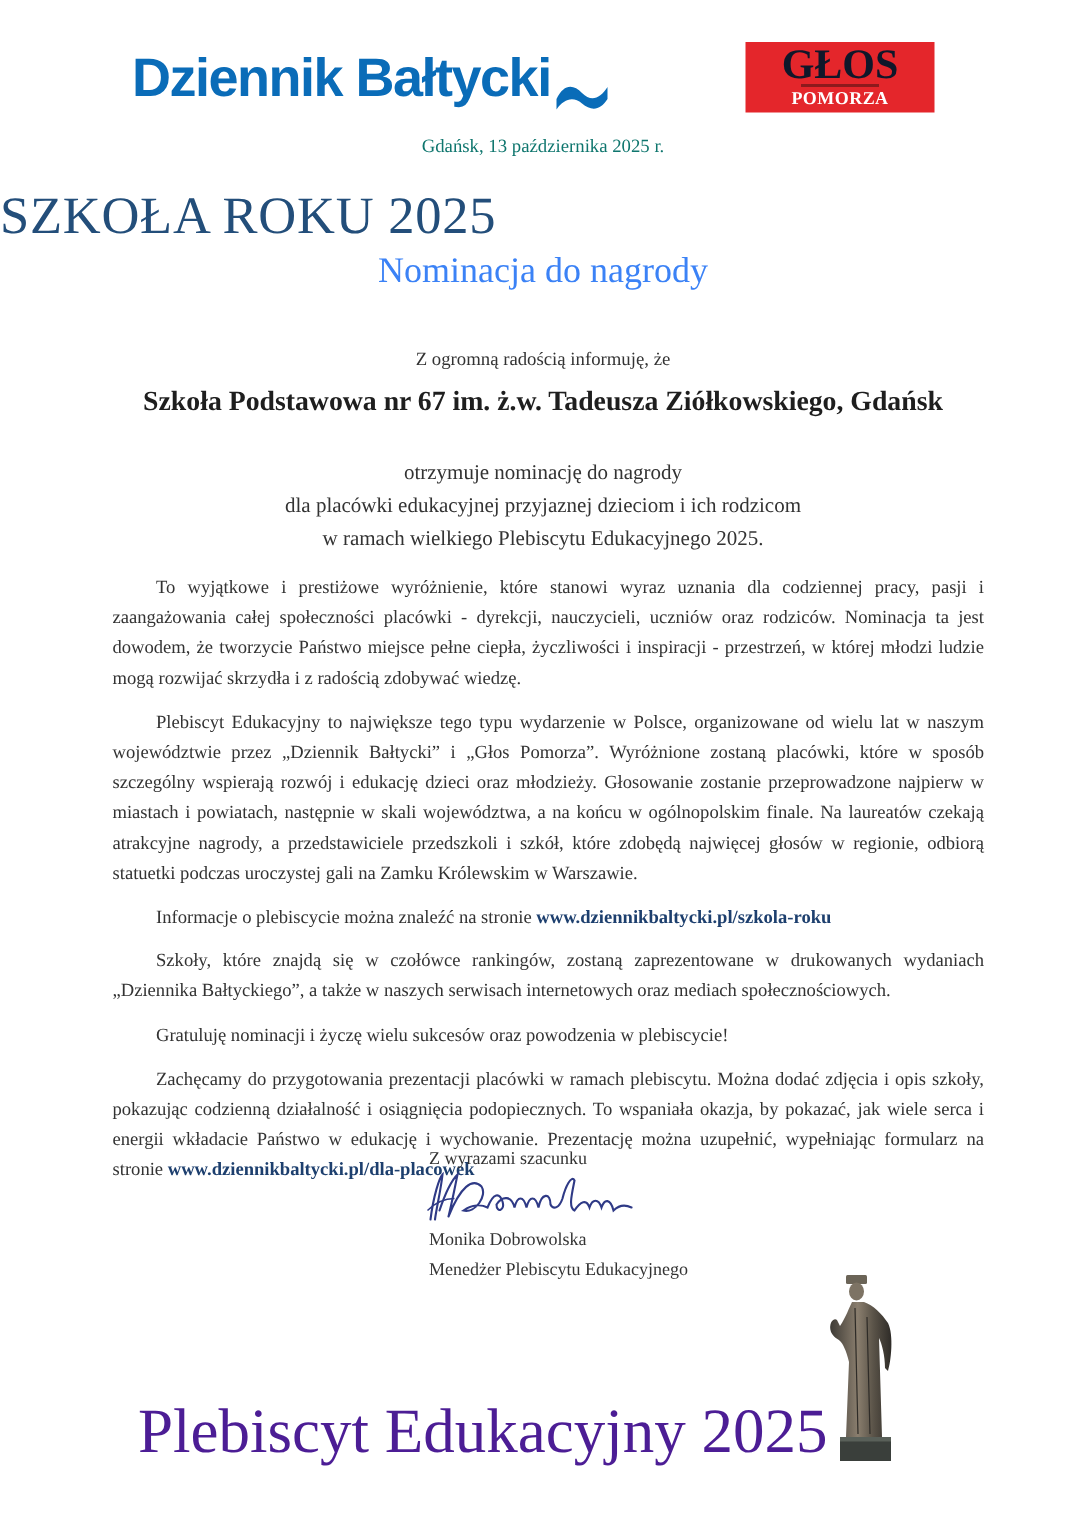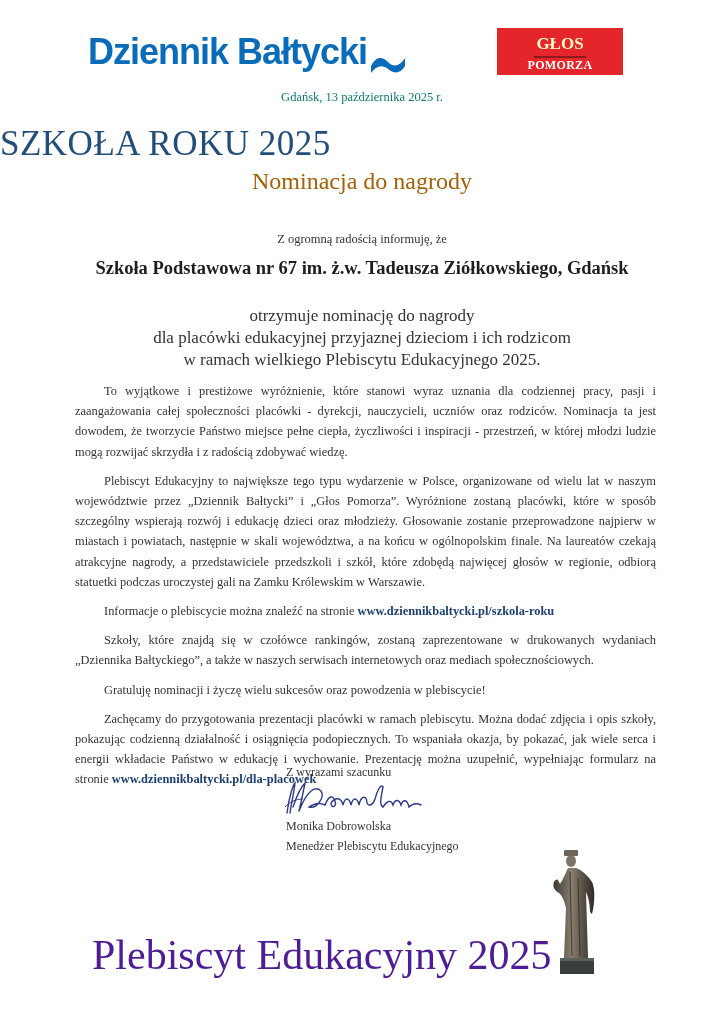--- a/index.html
+++ b/index.html
@@ -5,31 +5,31 @@
   * { margin: 0; padding: 0; box-sizing: border-box; }
   html, body { width: 724px; height: 1024px; background: #ffffff; overflow: hidden; }
   body { position: relative; font-family: "Liberation Serif", "DejaVu Serif", serif; color: #2a2a2a; }
 
   .header { position: absolute; top: 28px; left: 0; width: 724px; height: 50px; }
   .logo-db { position: absolute; left: 88px; top: 2px; height: 44px; display: flex; align-items: flex-end; }
   .logo-db-text { font-family: "Liberation Sans", "DejaVu Sans", sans-serif; font-weight: 700; font-size: 36px; color: #0a6cb8; letter-spacing: -1px; line-height: 44px; }
   .logo-db-wave { margin-left: 3px; margin-top: 12px; }
 
   .logo-glos { position: absolute; left: 497px; top: 0px; width: 126px; height: 47px; background: #e4262b; display: flex; flex-direction: column; align-items: center; justify-content: center; }
-  .logo-glos-top { font-family: "Liberation Serif", "DejaVu Serif", serif; font-weight: 700; color: #fef9c3; font-size: 17px; line-height: 24px; letter-spacing: 0px; }
+  .logo-glos-top { font-family: "Liberation Serif", "DejaVu Serif", serif; font-weight: 700; color: #0f172a; font-size: 28px; line-height: 24px; letter-spacing: 0px; }
   .logo-glos-strip { width: 52px; height: 2px; background: #8c1a1d; margin: 0 0 1px 0; }
   .logo-glos-bottom { font-family: "Liberation Serif", "DejaVu Serif", serif; font-weight: 700; color: #ffffff; font-size: 12px; line-height: 13px; letter-spacing: 0.3px; }
 
   .date { position: absolute; top: 90px; left: 0; width: 724px; text-align: center; font-size: 12.5px; color: #0f766e; }
   .title { position: absolute; top: 124px; left: 0; width: 724px; text-align: left; font-size: 35px; color: #234e7a; letter-spacing: 0.5px; line-height: 40px; }
-  .subtitle { position: absolute; top: 166px; left: 0; width: 724px; text-align: center; font-size: 24px; color: #a16207; line-height: 30px; }
+  .subtitle { position: absolute; top: 166px; left: 0; width: 724px; text-align: center; font-size: 24px; color: #3b82f6; line-height: 30px; }
 
   .intro { position: absolute; top: 232px; left: 0; width: 724px; text-align: center; font-size: 12.5px; color: #333; }
   .school { position: absolute; top: 258px; left: 0; width: 724px; text-align: center; font-size: 18.5px; font-weight: 700; color: #1e1e1e; }
-  .nom-lines { position: absolute; top: 305px; left: 0; width: 724px; text-align: center; font-size: 17px; line-height: 22px; color: #333; }
+  .nom-lines { position: absolute; top: 305px; left: 0; width: 724px; text-align: center; font-size: 14px; line-height: 22px; color: #333; }
 
   .body { position: absolute; top: 381px; left: 75px; width: 581px; font-size: 12.4px; line-height: 20.2px; color: #333; text-align: justify; }
   .body p { text-indent: 29px; margin-bottom: 9px; }
   .body a { color: #1d3f6e; font-weight: 700; text-decoration: none; }
 
   .closing { position: absolute; top: 762px; left: 286px; font-size: 12px; color: #333; line-height: 20px; }
   .signature { position: absolute; top: 777px; left: 281px; }
   .signer { position: absolute; top: 816px; left: 286px; font-size: 12px; color: #333; line-height: 20px; }
 
   .footer-title { position: absolute; top: 932px; left: 92px; font-size: 42px; color: #4c1d95; line-height: 46px; letter-spacing: 0px; }

